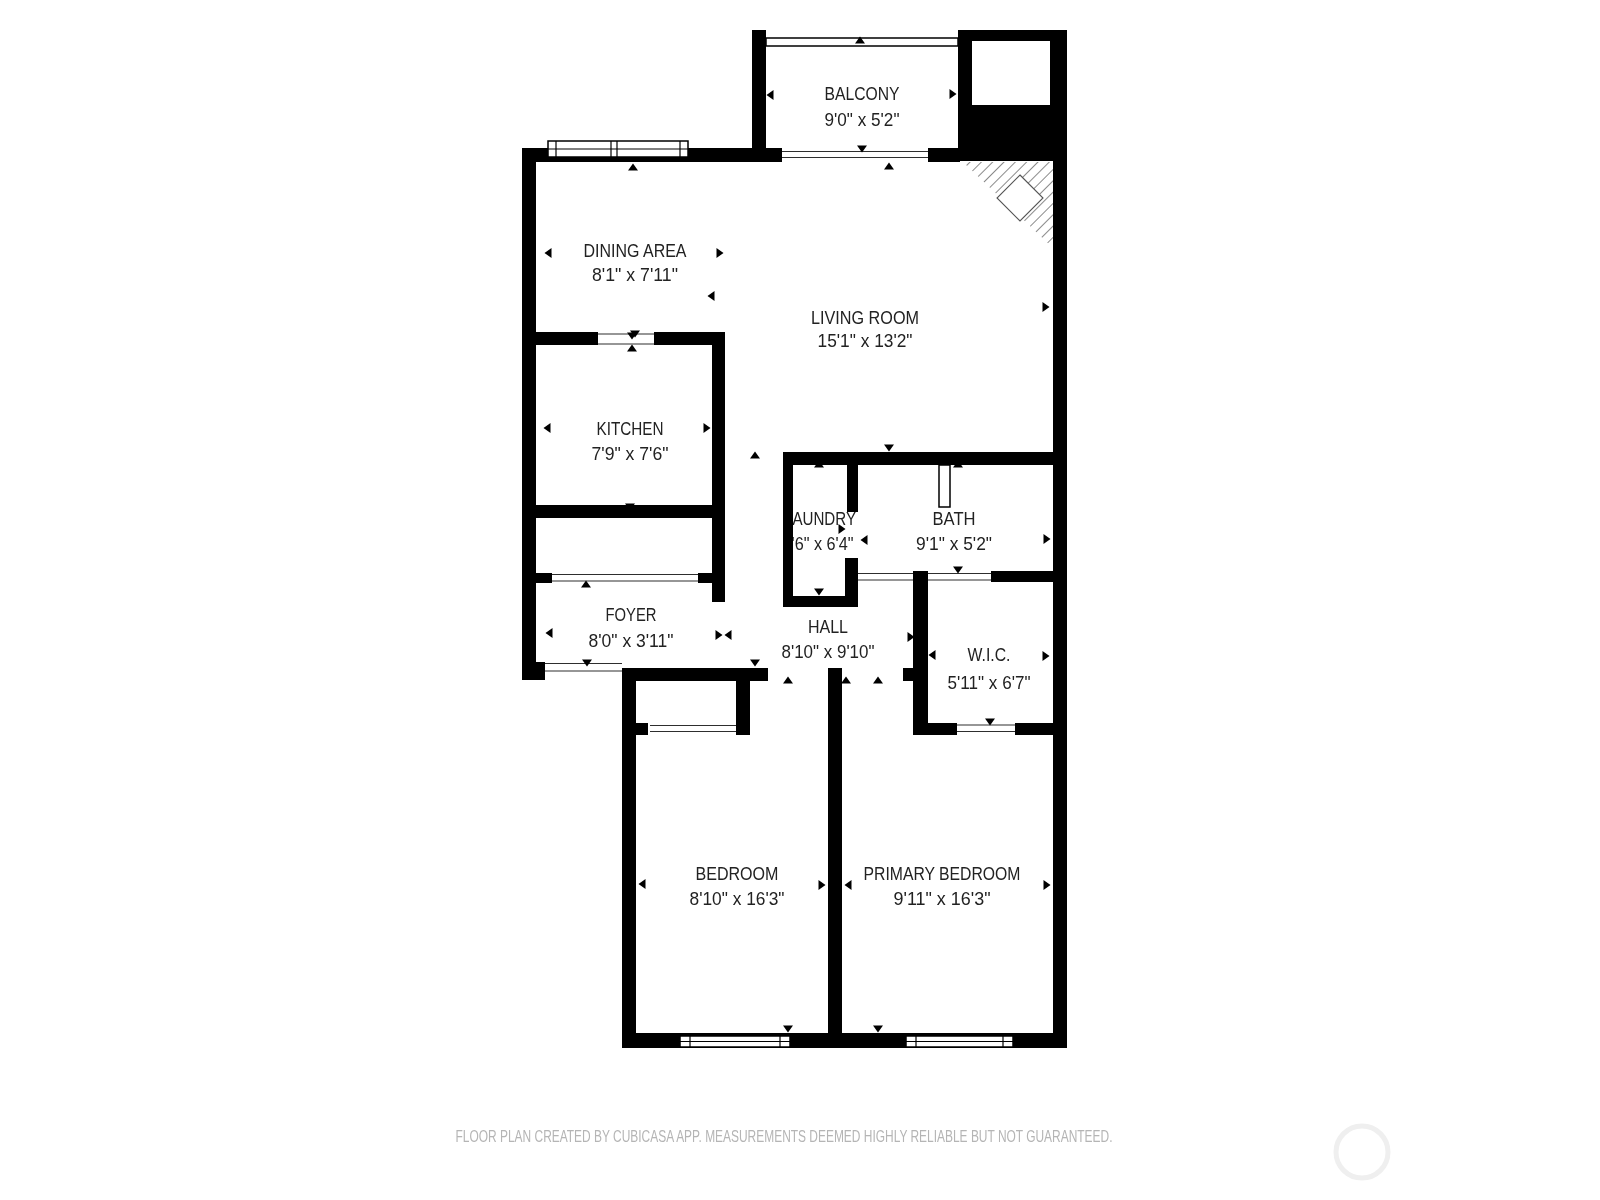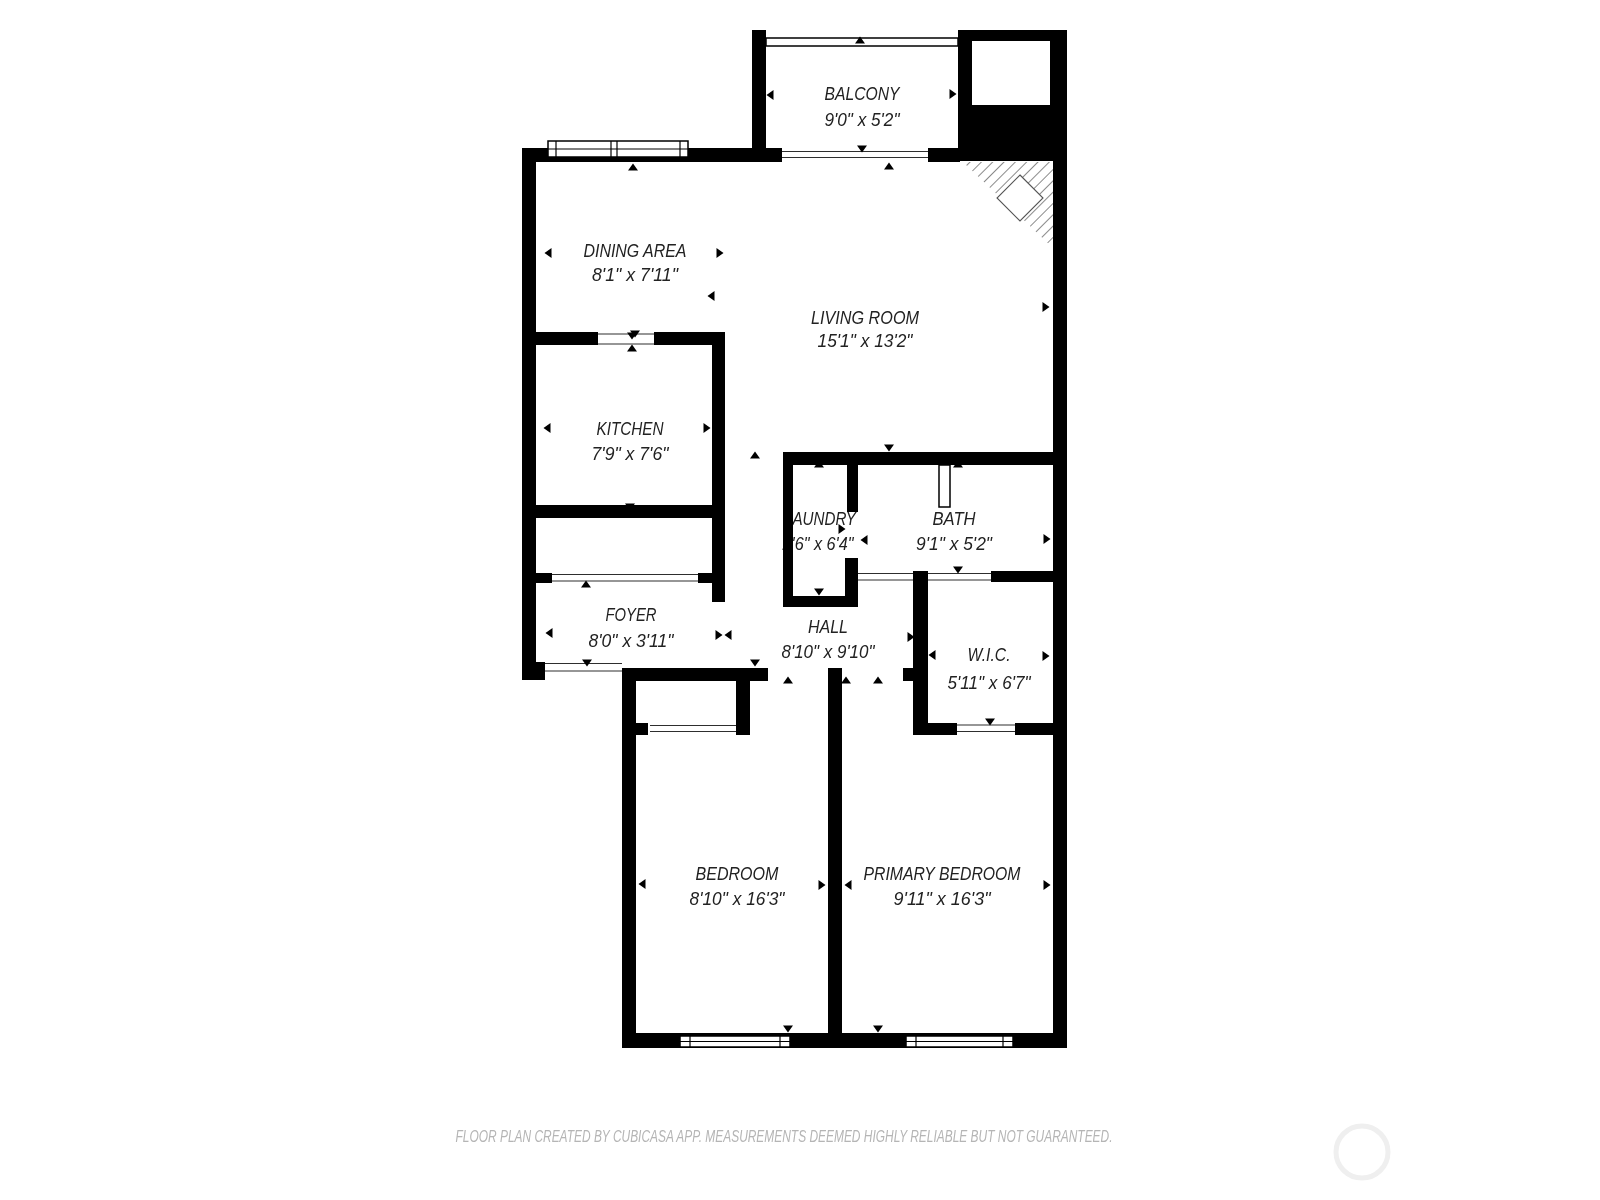--- a/index.html
+++ b/index.html
@@ -1,17 +1,17 @@
 <!DOCTYPE html>
 <html><head>
 <meta charset="utf-8">
 <style>
   html,body{margin:0;padding:0;background:#ffffff;}
   .page{position:relative;width:1600px;height:1200px;background:#ffffff;overflow:hidden;
-        font-family:"Liberation Sans", sans-serif;font-style:italic;}
+        font-family:"Liberation Sans", sans-serif;}
   svg{display:block;}
   .room-name{font-family:"Liberation Sans", sans-serif;font-size:19px;fill:#222222;text-anchor:middle;}
   .room-dims{font-family:"Liberation Sans", sans-serif;font-size:19px;fill:#222222;text-anchor:middle;}
   .footer-text{font-family:"Liberation Sans", sans-serif;font-size:17px;fill:#b5b5b5;text-anchor:middle;}
   .wall{fill:#000000;stroke:none;}
   .opening-line{stroke:#2e2e2e;stroke-width:1.2;}
   .win{fill:#ffffff;stroke:#000000;stroke-width:1.5;}
   .win-line{stroke:#000000;stroke-width:1.2;}
   .arrow{fill:#000000;}
 </style>

